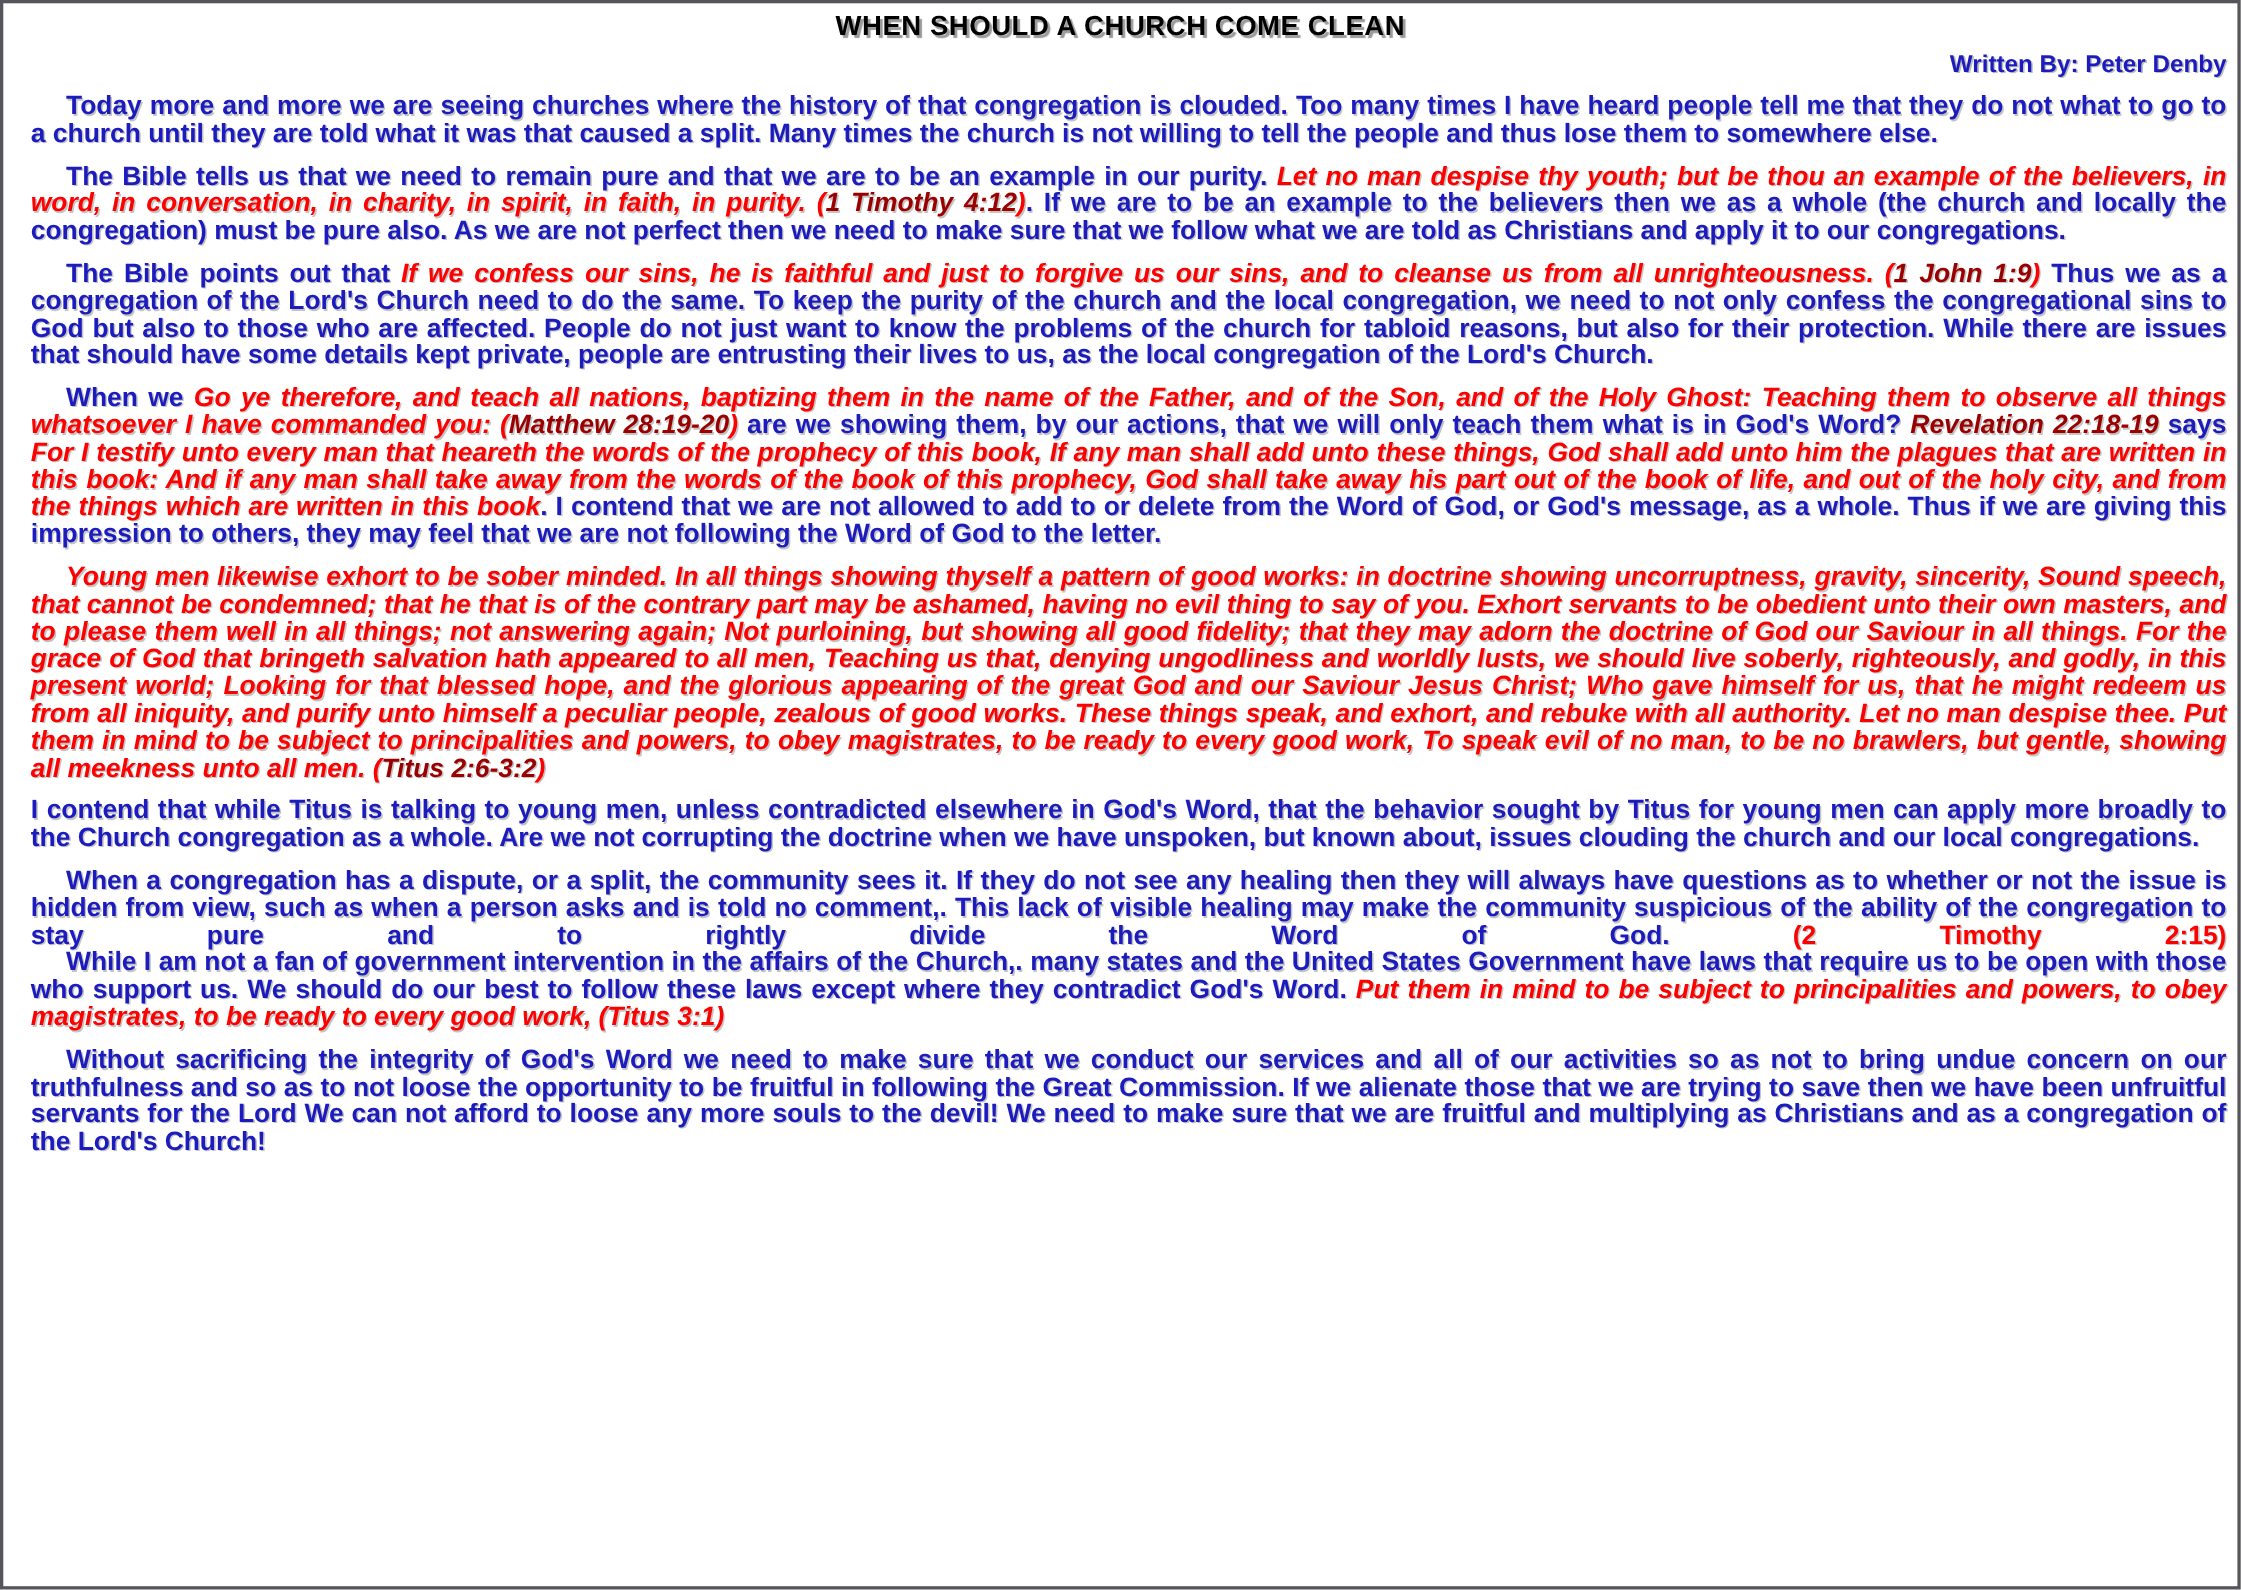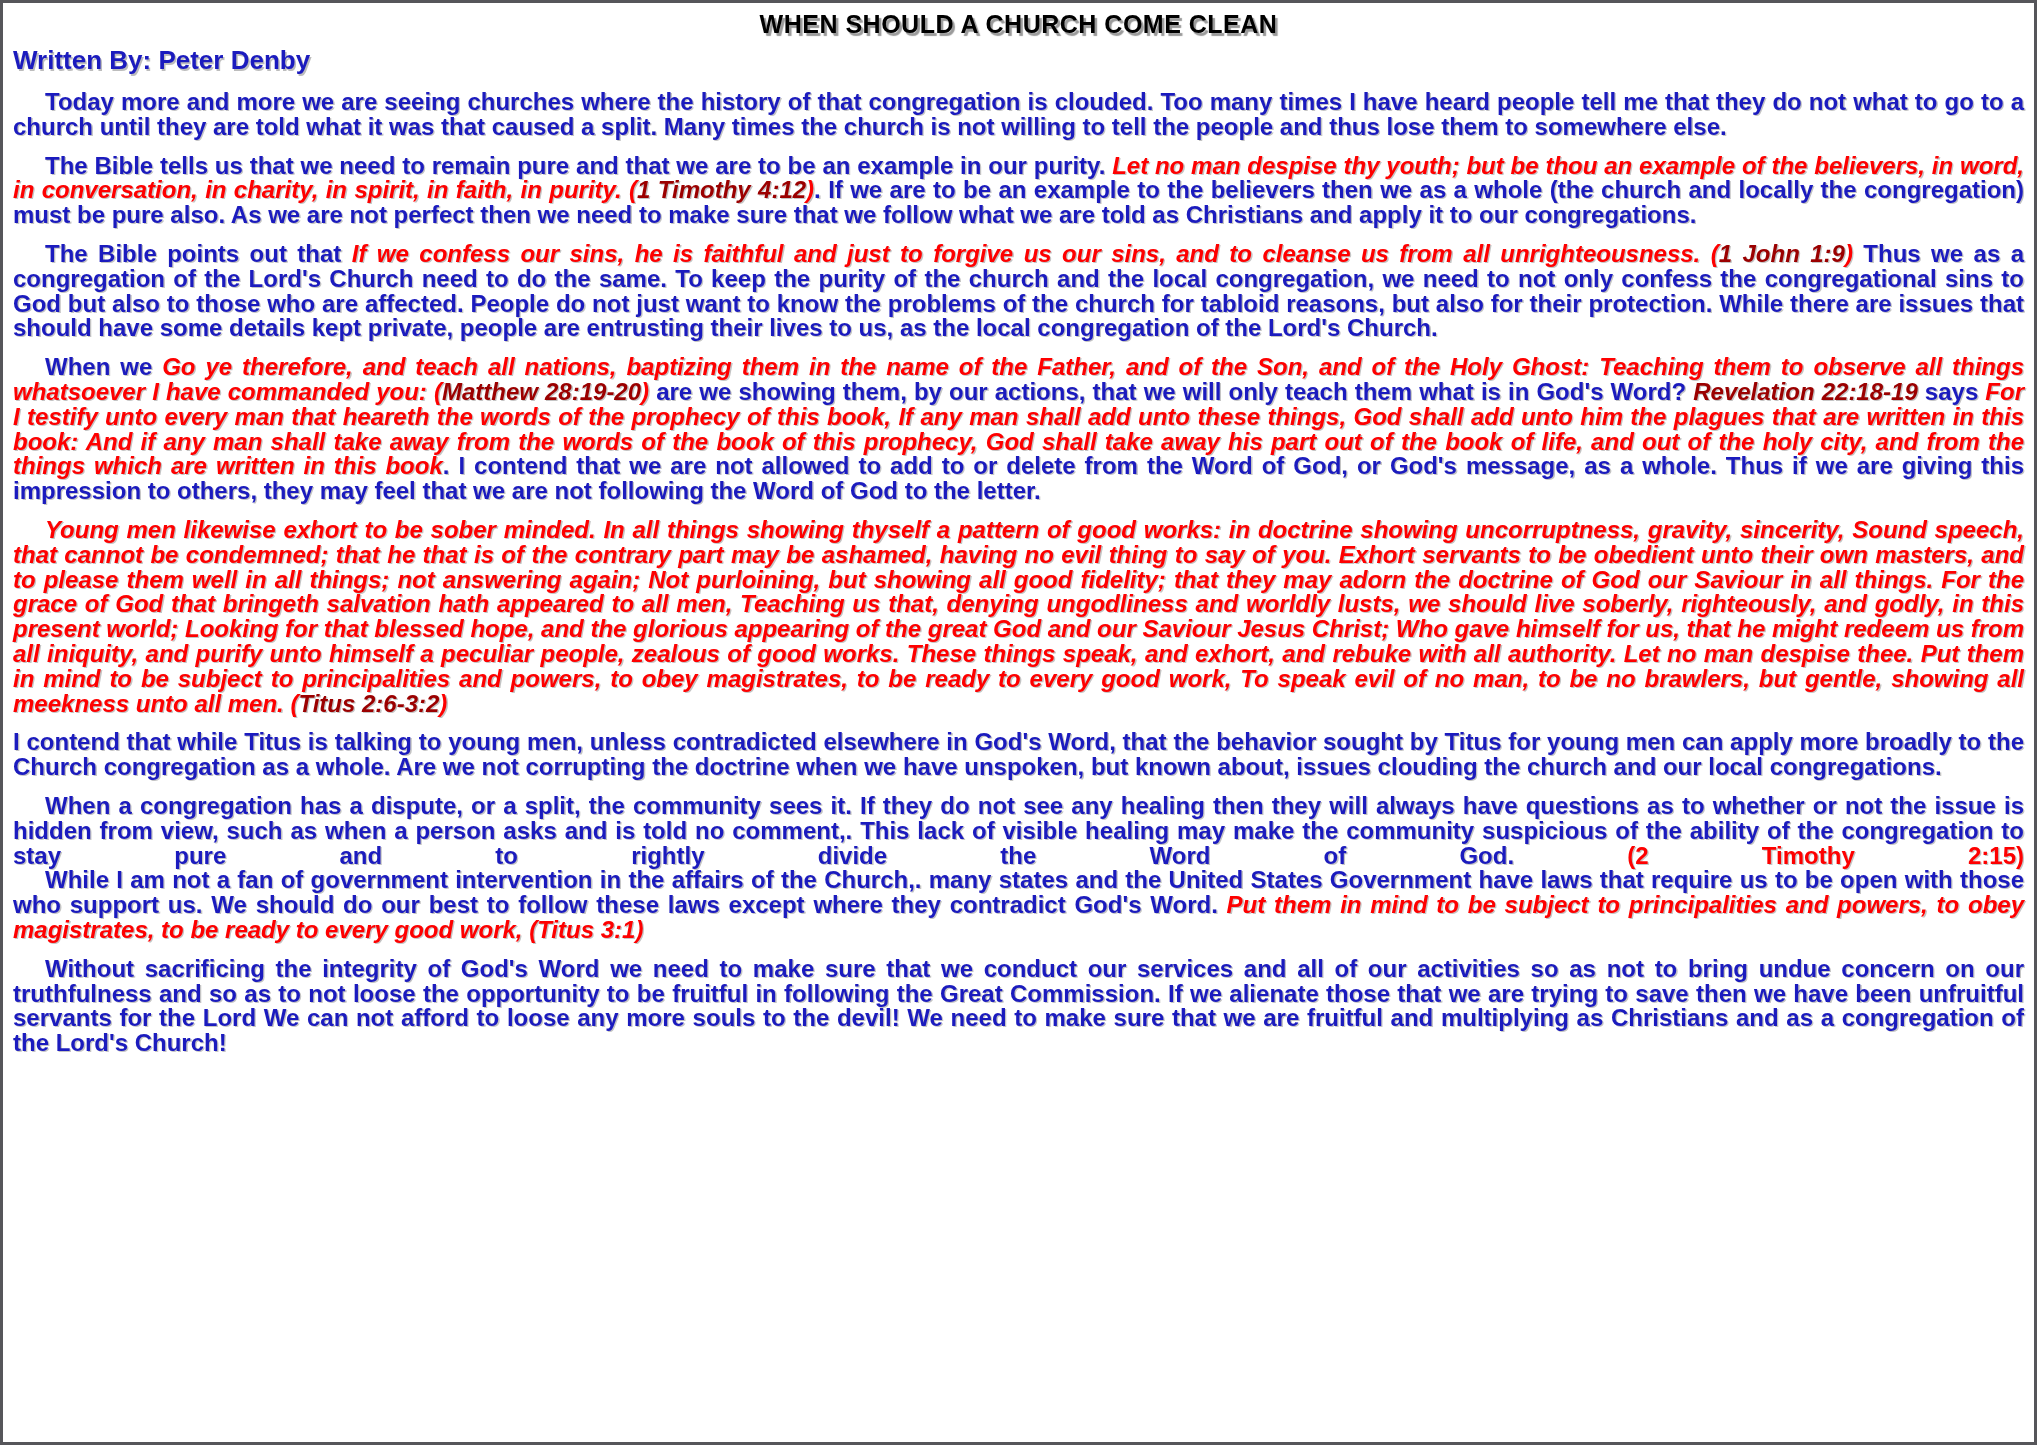--- a/index.html
+++ b/index.html
@@ -16,36 +16,36 @@
   .doc-title {
     text-align: center;
     font-size: 25px;
     font-weight: 900;
     letter-spacing: 0.5px;
     color: var(--black, #000);
     text-shadow: 2.5px 2.5px 1px #9a9a9a;
     margin: 2px 0 6px 0;
   }
   .doc-byline {
-    text-align: left;
-    font-size: 26px;
+    text-align: right;
+    font-size: 22px;
     font-weight: bold;
     color: var(--blue, #1b1bbe);
     text-shadow: 1.5px 1.5px 0 #bdbdbd;
     margin: 0 0 14px 0;
   }
   .doc-body { }
   .para {
     font-size: 24px;
     font-weight: bold;
     line-height: 24.8px;
     text-align: justify;
     color: var(--blue, #1b1bbe);
     text-shadow: 1.3px 1.3px 0 #c4c4c4;
-    margin: 0 0 14px 0;
+    margin: 0 0 14px 15px;
   }
   .para.indent { text-indent: 32px; }
   .para.tight { margin-bottom: 0; }
   .para.jlast { text-align-last: justify; }
   .b  { color: var(--blue, #1b1bbe); }
   .ri { color: var(--red, #fe0000); font-style: italic; }
   .r  { color: var(--red, #fe0000); }
   .m  { color: var(--maroon, #9b0000); font-style: italic; }
 </style>
 </head>

